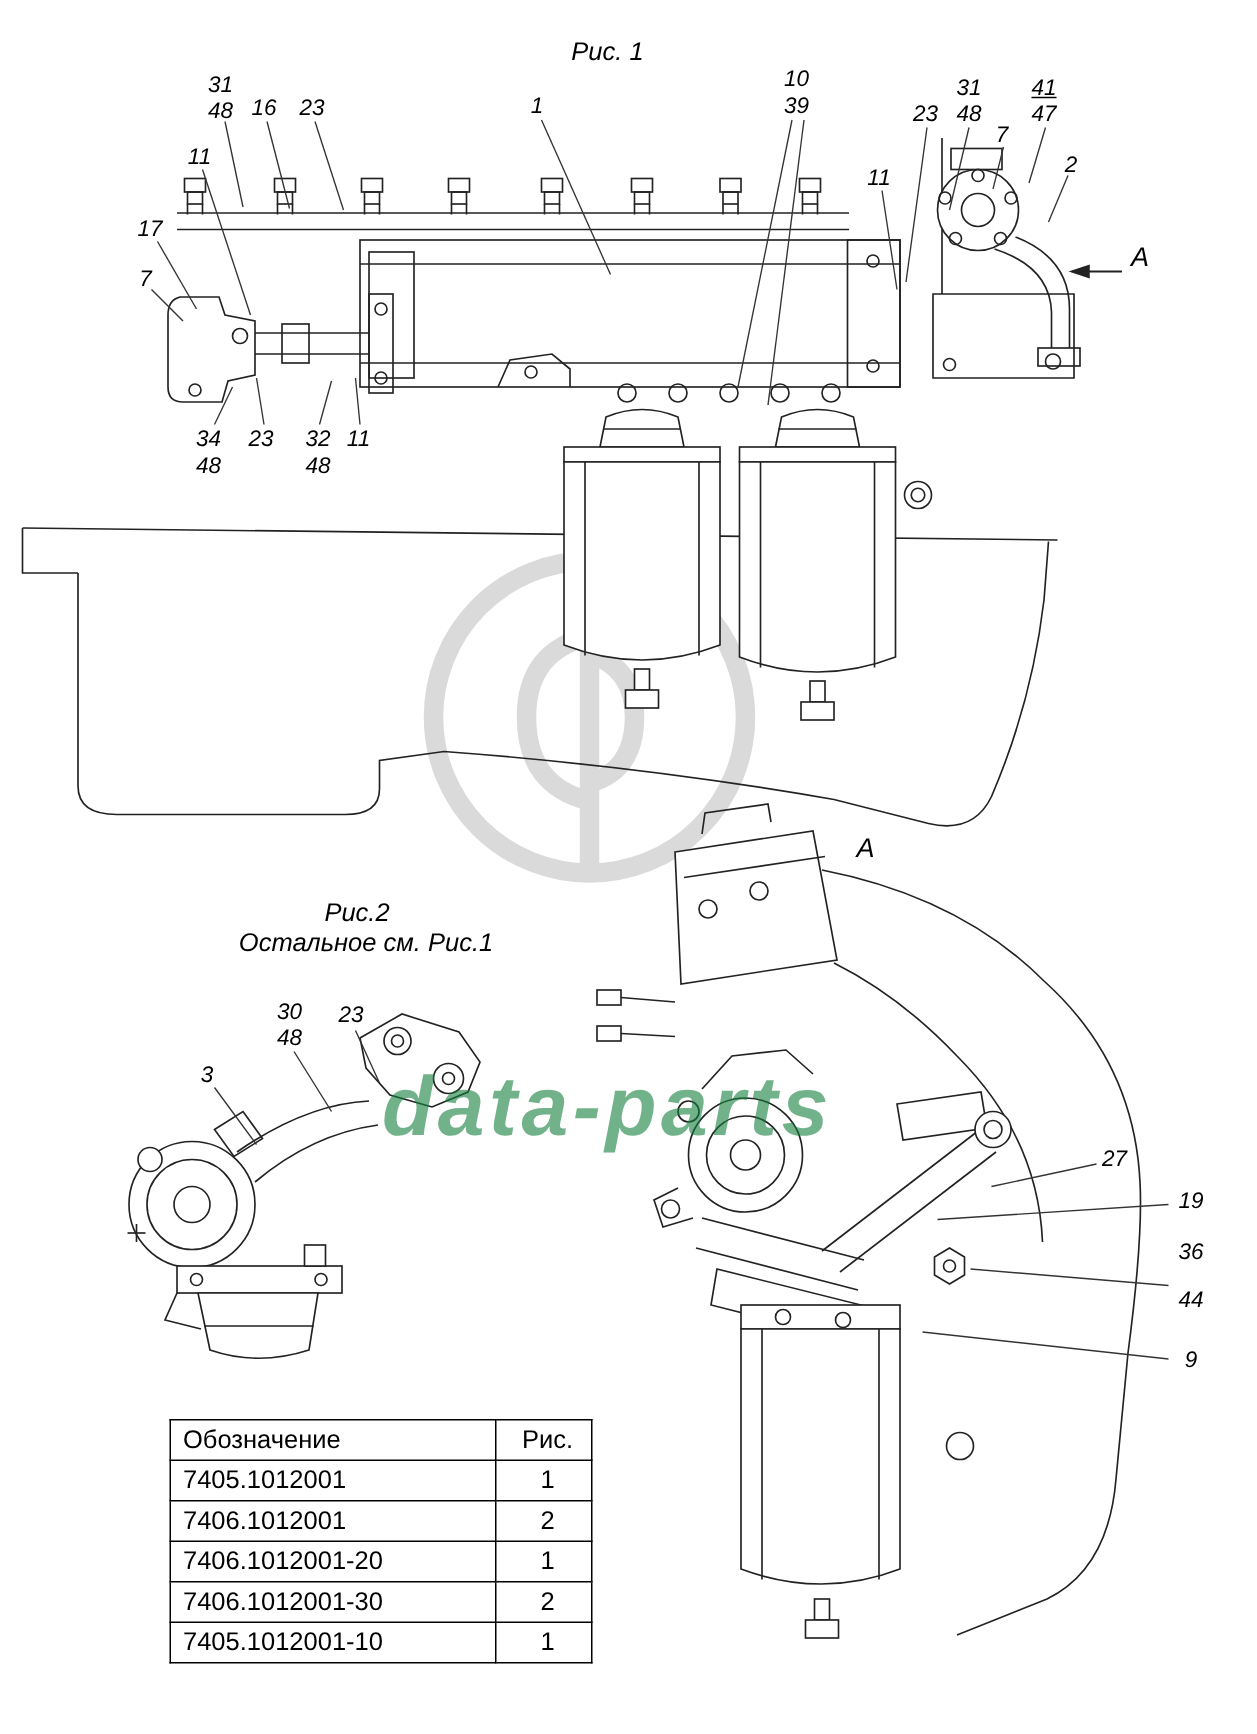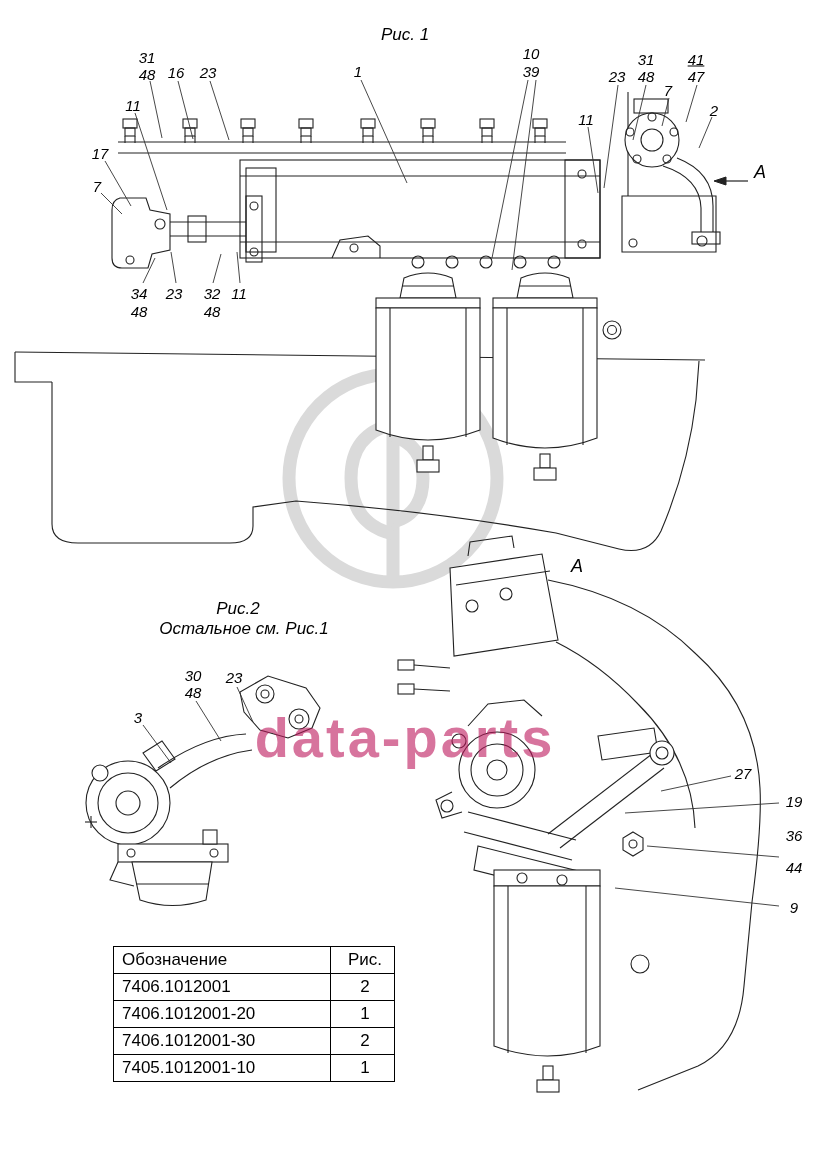--- a/index.html
+++ b/index.html
@@ -217,21 +217,21 @@
       <circle cx="640" cy="964" r="9"></circle>
     </g>
     <g stroke="#333" stroke-width="0.9">
       <line x1="731" y1="776" x2="661" y2="791"></line>
       <line x1="779" y1="803" x2="625" y2="813"></line>
       <line x1="779" y1="857" x2="647" y2="846"></line>
       <line x1="779" y1="906" x2="615" y2="888"></line>
     </g>
   </svg>
 
-  <div class="watermark-text" style="color:#be185d;">data-parts</div>
+  <div class="watermark-text" style="color:#15803d;font-style:italic;">data-parts</div>
 
   <div class="txt fig-title" style="left:405px;top:35px;">Рис. 1</div>
   <div class="txt fig-title" style="left:238px;top:609px;">Рис.2</div>
   <div class="txt fig-title" style="left:244px;top:629px;">Остальное см. Рис.1</div>
   <div class="txt view-label" style="left:760px;top:172px;">А</div>
   <div class="txt view-label" style="left:577px;top:566px;">А</div>
 
   <div id="fig1-callouts">
       <span class="txt callout" style="left: 147px; top: 57px;">31</span>
       <span class="txt callout" style="left: 147px; top: 74px;">48</span>
@@ -274,20 +274,24 @@
 
   <table class="parts-table">
     <thead>
       <tr>
         <th class="col-designation">Обозначение</th>
         <th class="col-fig">Рис.</th>
       </tr>
     </thead>
     <tbody id="parts-tbody">
         <tr>
+          <td class="col-designation">7405.1012001</td>
+          <td class="col-fig">1</td>
+        </tr>
+        <tr>
           <td class="col-designation">7406.1012001</td>
           <td class="col-fig">2</td>
         </tr>
         <tr>
           <td class="col-designation">7406.1012001-20</td>
           <td class="col-fig">1</td>
         </tr>
         <tr>
           <td class="col-designation">7406.1012001-30</td>
           <td class="col-fig">2</td>

